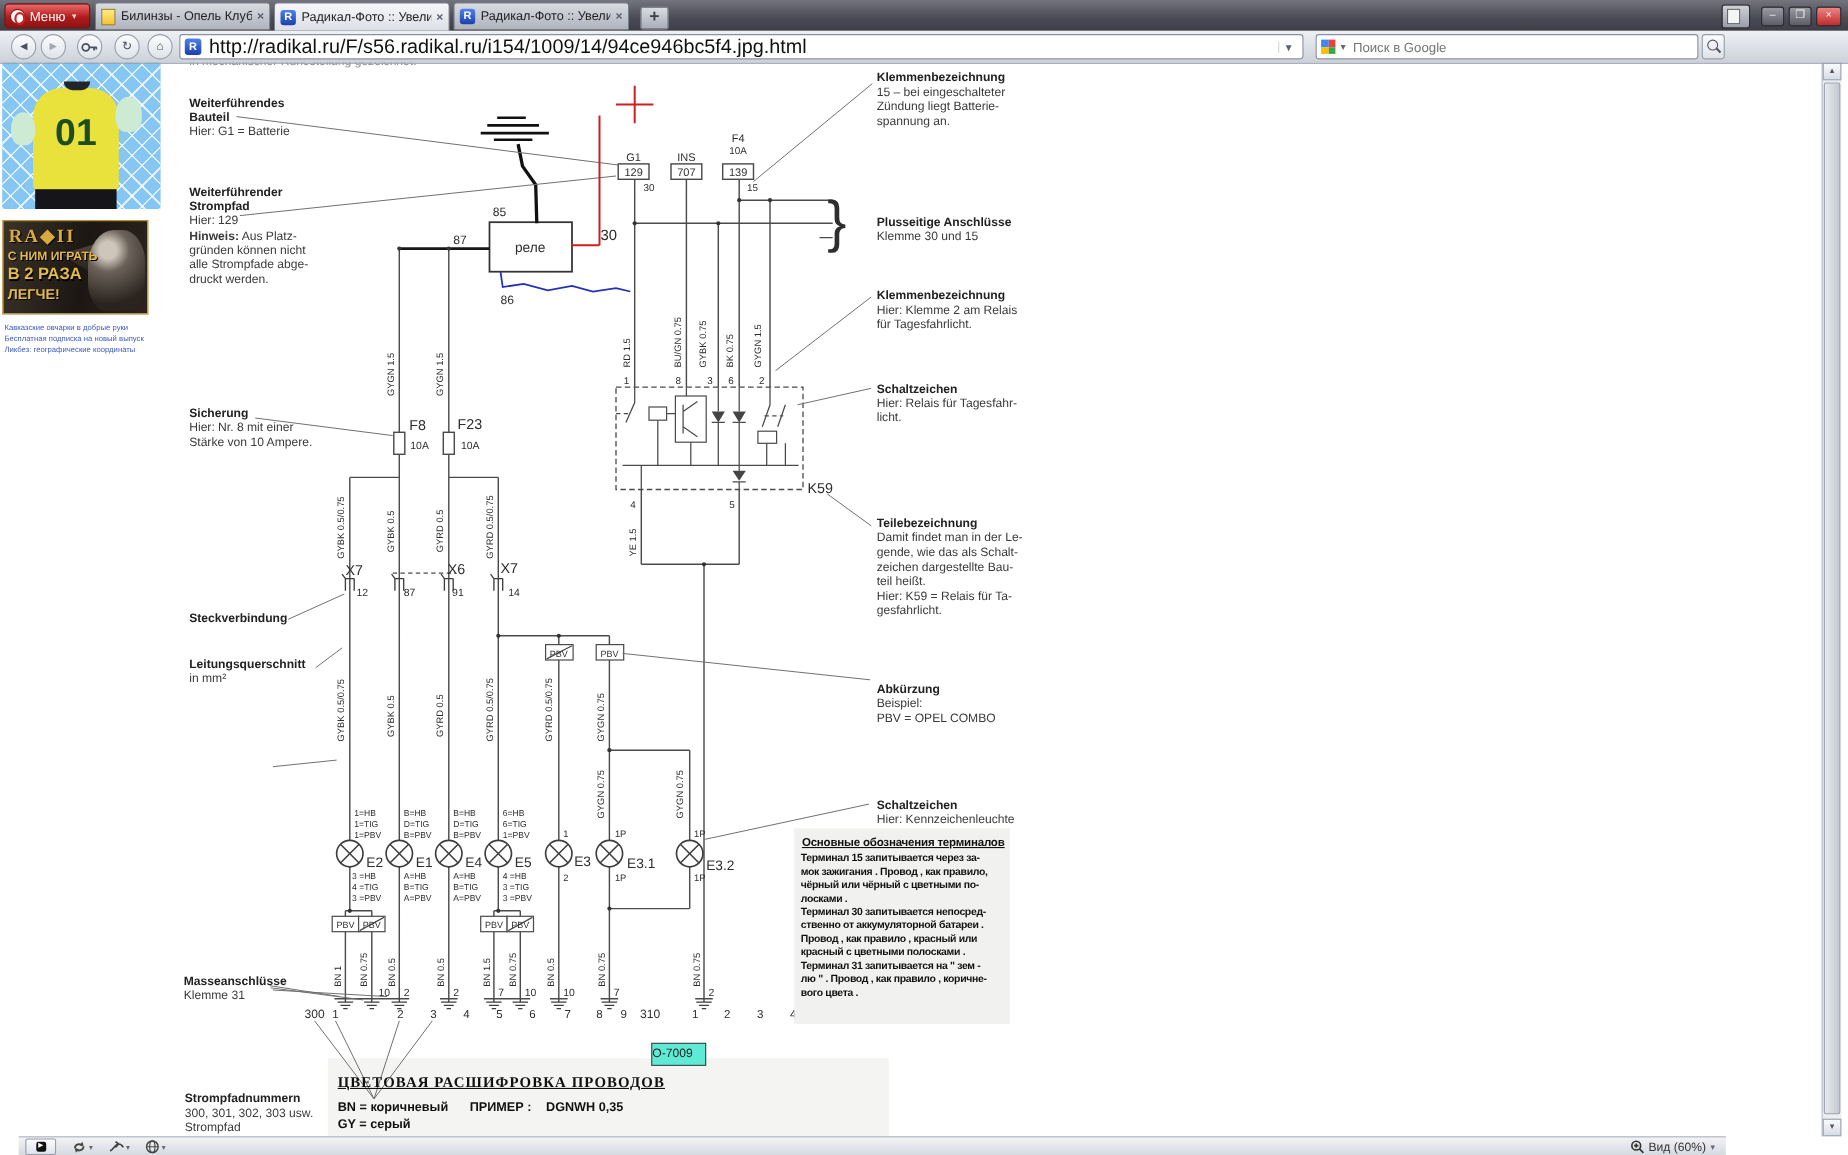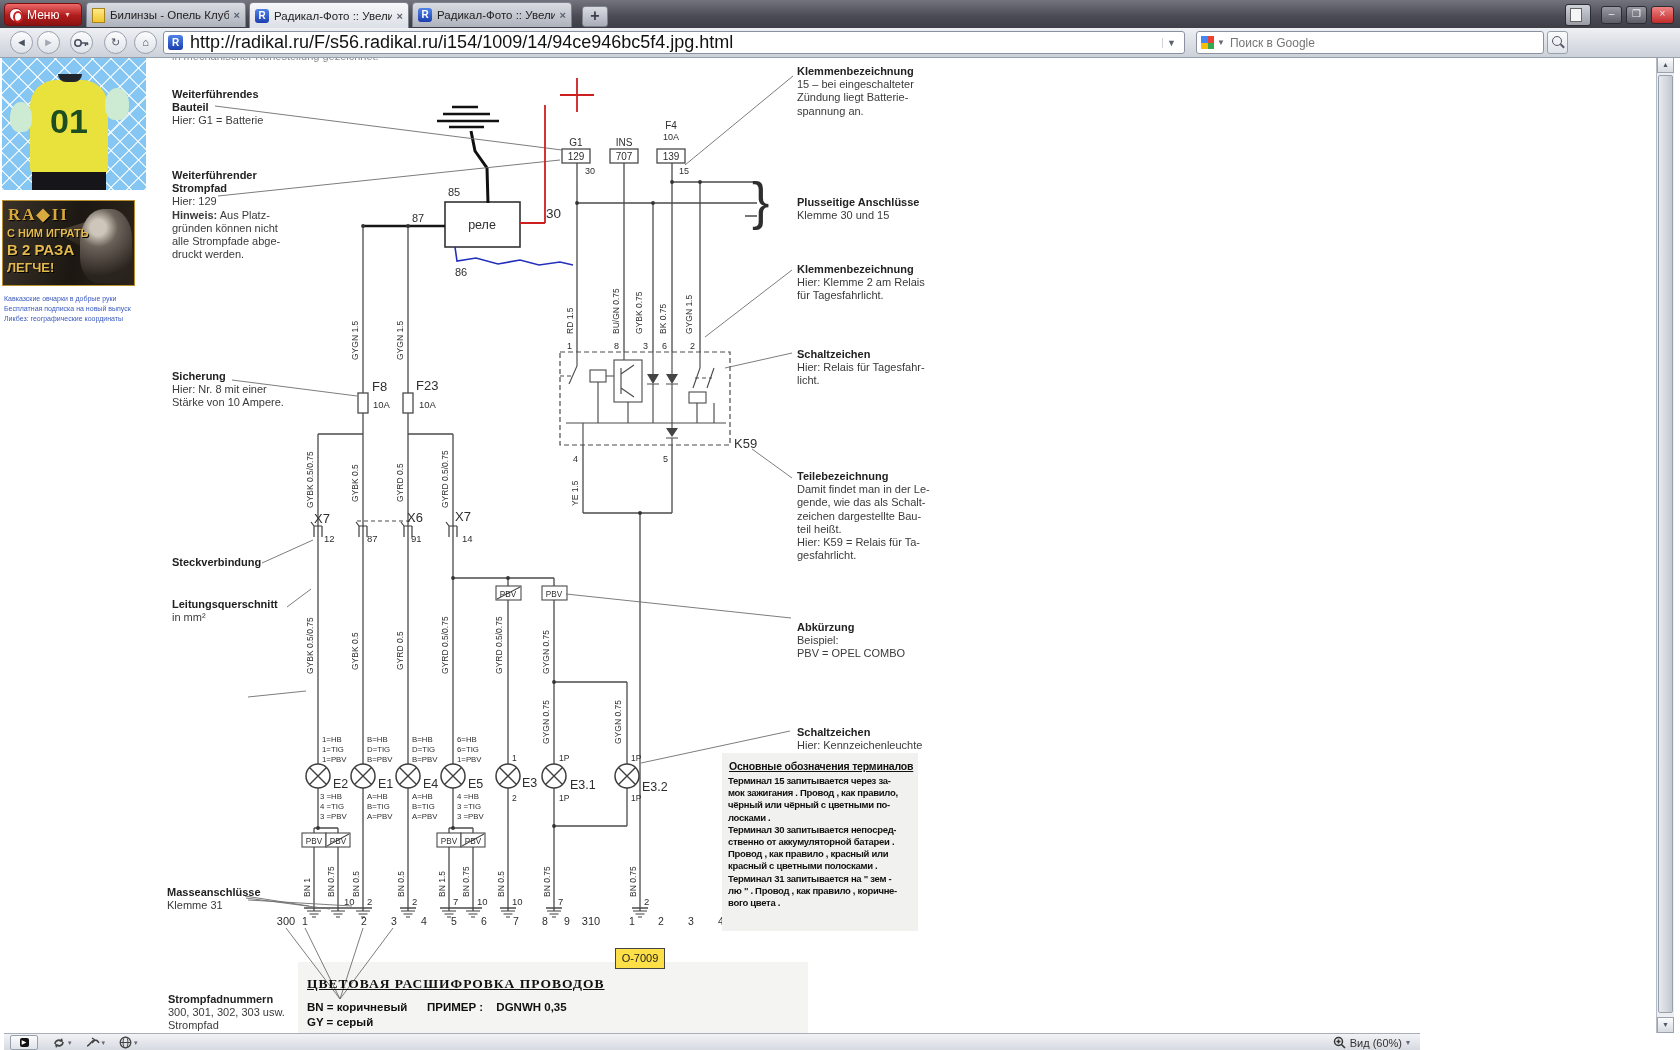--- a/index.html
+++ b/index.html
@@ -73,21 +73,21 @@
   .ru-line{font-size:9.5px;font-weight:bold;color:#111;line-height:12.2px;margin-left:6px;letter-spacing:-0.3px;white-space:nowrap;}
   
   #legend-band{position:absolute;left:298px;top:962px;width:510px;height:71px;background:#f4f4f2;z-index:2;}
   #legend-title{position:absolute;left:307px;top:976px;font-size:13.5px;font-weight:bold;color:#111;
     text-decoration:underline;letter-spacing:1px;z-index:4;white-space:nowrap;font-family:Liberation Serif, serif;}
   #legend-items{position:absolute;left:307px;top:1000px;z-index:4;}
   .lg-item{font-size:11.5px;font-weight:bold;color:#111;line-height:15px;white-space:nowrap;}
   #legend-example{position:absolute;left:427px;top:1001px;z-index:4;font-size:11.5px;font-weight:bold;color:#111;white-space:nowrap;}
   #legend-example .lbl{margin-right:10px;}
   #frame-label{position:absolute;left:592px;top:948px;width:48px;height:19px;border:1.4px solid #444;z-index:4;
-    font-size:11px;color:#222;text-align:center;line-height:19px;background:#fde047;margin-left:23px;}
+    font-size:11px;color:#222;text-align:left;line-height:19px;background:#5eead4;}
   
   #ad1{position:absolute;left:2px;top:54px;width:144px;height:136px;z-index:5;overflow:hidden;cursor:pointer;
     background:
       repeating-linear-gradient(45deg, rgba(255,255,255,.75) 0 1.5px, rgba(255,255,255,0) 1.5px 13px),
       repeating-linear-gradient(-45deg, rgba(255,255,255,.75) 0 1.5px, rgba(255,255,255,0) 1.5px 13px),
       #86c6f2;}
   #ad1 .torso{position:absolute;left:28px;top:26px;width:78px;height:96px;background:#e9e23c;border-radius:26px 26px 8px 8px;}
   #ad1 .num{position:absolute;left:0;top:22px;width:78px;text-align:center;font-size:34px;font-weight:bold;color:#1d4d20;}
   #ad1 .glove-l{position:absolute;left:8px;top:48px;width:22px;height:30px;background:#cdebd2;border-radius:50% 50% 40% 40%;}
   #ad1 .glove-r{position:absolute;left:103px;top:34px;width:24px;height:32px;background:#cdebd2;border-radius:50% 50% 40% 40%;}
@@ -107,21 +107,21 @@
   #ad-links{position:absolute;left:4px;top:294px;width:150px;z-index:5;}
   .ad-link{font-size:7px;line-height:10px;color:#3b5bc0;white-space:nowrap;cursor:pointer;}
   
   #scrollbar{position:absolute;left:1656px;top:57px;width:17px;height:976px;background:#eceef1;border-left:1px solid #b6bcc6;z-index:6;}
   .sb-arrow{position:absolute;left:0;width:17px;height:16px;background:linear-gradient(#fafbfc,#d7dbe2);
     border:1px solid #9aa2ae;box-sizing:border-box;color:#556;font-size:7px;text-align:center;line-height:14px;cursor:pointer;}
   #sb-up{top:0;} #sb-down{bottom:0;}
   #sb-thumb{position:absolute;left:1px;top:18px;width:15px;height:938px;border:1px solid #98a0ac;border-radius:2px;
     background:linear-gradient(90deg,#e7eaee,#c3c8d1);box-sizing:border-box;cursor:grab;}
   
-  #statusbar{position:absolute;left:4px;top:1033px;width:1416px;height:17px;z-index:10;
+  #statusbar{position:absolute;left:17px;top:1033px;width:1552px;height:17px;z-index:10;
     background:linear-gradient(#f2f3f6,#d4d8df);border-top:1px solid #a7aeb9;display:flex;align-items:center;}
   #panel-btn{margin-left:6px;width:26px;height:13px;border:1px solid #98a0ac;border-radius:2px;
     background:linear-gradient(#fbfcfd,#dfe3e9);display:flex;align-items:center;justify-content:center;cursor:pointer;}
   #panel-btn .sq{width:9px;height:9px;background:#111;border-radius:2px;color:#fff;font-size:6px;line-height:9px;text-align:center;}
   .sb-ico{display:flex;align-items:center;gap:2px;margin-left:14px;cursor:pointer;color:#444;}
   .sb-ico svg{display:block;}
   .sb-ico .chev{font-size:7px;color:#667;}
   #sb-right{margin-left:auto;margin-right:10px;display:flex;align-items:center;gap:4px;cursor:pointer;}
   #sb-right .zlabel{font-size:11px;color:#333;}
   #sb-right .chev{font-size:8px;color:#667;}

